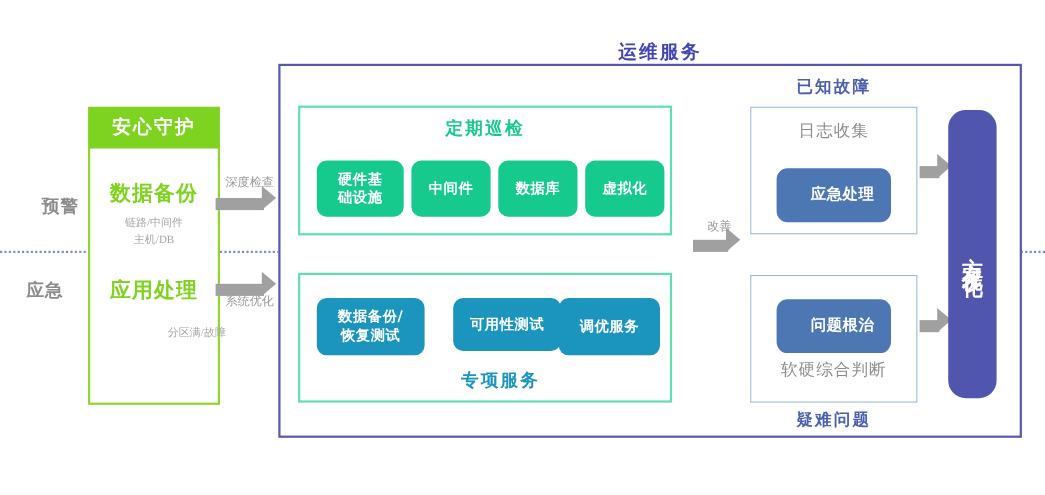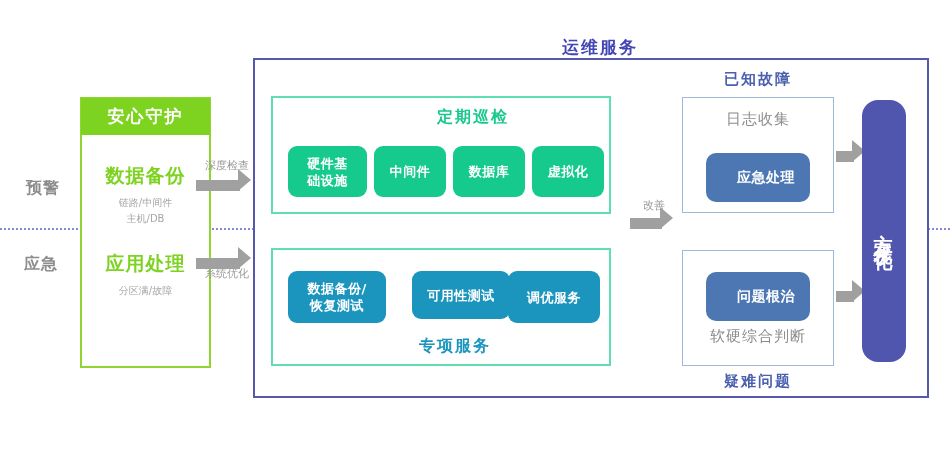--- a/index.html
+++ b/index.html
@@ -183,56 +183,56 @@
     line-height: 26px;
   }
 </style>
 </head>
 <body>
 
 <div id="canvas">
 
   <div class="abs dotted-divider" style="left:0px; top:228px; width:950px; height:0;"></div>
 
-  <div class="abs stage-label" style="left:10px; top:178px;">预警</div>
+  <div class="abs stage-label" style="left:22px; top:178px;">预警</div>
   <div class="abs stage-label" style="left:8px; top:254px;">应急</div>
 
-  <div class="abs left-panel" style="left:80px; top:97px; width:131px; height:271px;">
+  <div class="abs left-panel" style="left:80px; top:97px; width:120px; height:271px;font-family:Liberation Serif, serif;">
     <div class="left-header" style="width:100%; height:37px; margin:-1px 0 0 -1px; width:calc(100% + 2px);">安心守护</div>
 
     <div class="abs" style="left:0; top:64px; width:100%;">
       <div class="left-title">数据备份</div>
       <div class="left-sub" style="margin-top:6px;">链路/中间件</div>
       <div class="left-sub">主机/DB</div>
     </div>
 
     <div class="abs" style="left:0; top:152px; width:100%;">
       <div class="left-title">应用处理</div>
-      <div class="left-sub" style="margin-top:6px;">分区满/故障</div>
+      <div class="left-sub" style="margin-top:18px;padding-left:39px;">分区满/故障</div>
     </div>
   </div>
 
   <div class="arrow-wrap" style="left:196px; top:158px; width:62px; height:46px;">
     <div class="arrow-label" style="left:0; top:0; width:62px;">深度检查</div>
     <div class="arrow-body" style="left:0; top:22px; width:44px;"></div>
     <div class="arrow-head" style="left:42px; top:11px;"></div>
   </div>
 
   <div class="arrow-wrap" style="left:196px; top:236px; width:62px; height:46px;">
     <div class="arrow-label" style="left:0; top:18px; width:62px;margin-top:12px;">系统优化</div>
     <div class="arrow-body" style="left:0; top:22px; width:44px;"></div>
     <div class="arrow-head" style="left:42px; top:11px;"></div>
   </div>
 
   <div class="abs main-title" style="left:500px; top:36px; width:200px;">运维服务</div>
 
   <div class="abs main-box" style="left:253px; top:58px; width:676px; height:340px;"></div>
 
   <div class="abs teal-group" style="left:271px; top:96px; width:340px; height:118px;">
-    <div class="group-title-teal" style="margin-top:9px;padding-left:32px;">定期巡检</div>
+    <div class="group-title-teal" style="margin-top:9px;">定期巡检</div>
   </div>
 
   <div class="abs pill teal" style="left:288px; top:146px; width:79px; height:51px; flex-direction:column;">
     <span>硬件基</span>
     <span>础设施</span>
   </div>
   <div class="abs pill teal" style="left:374px; top:146px; width:72px; height:51px;">
     <span>中间件</span>
   </div>
   <div class="abs pill teal" style="left:453px; top:146px; width:72px; height:51px;">

